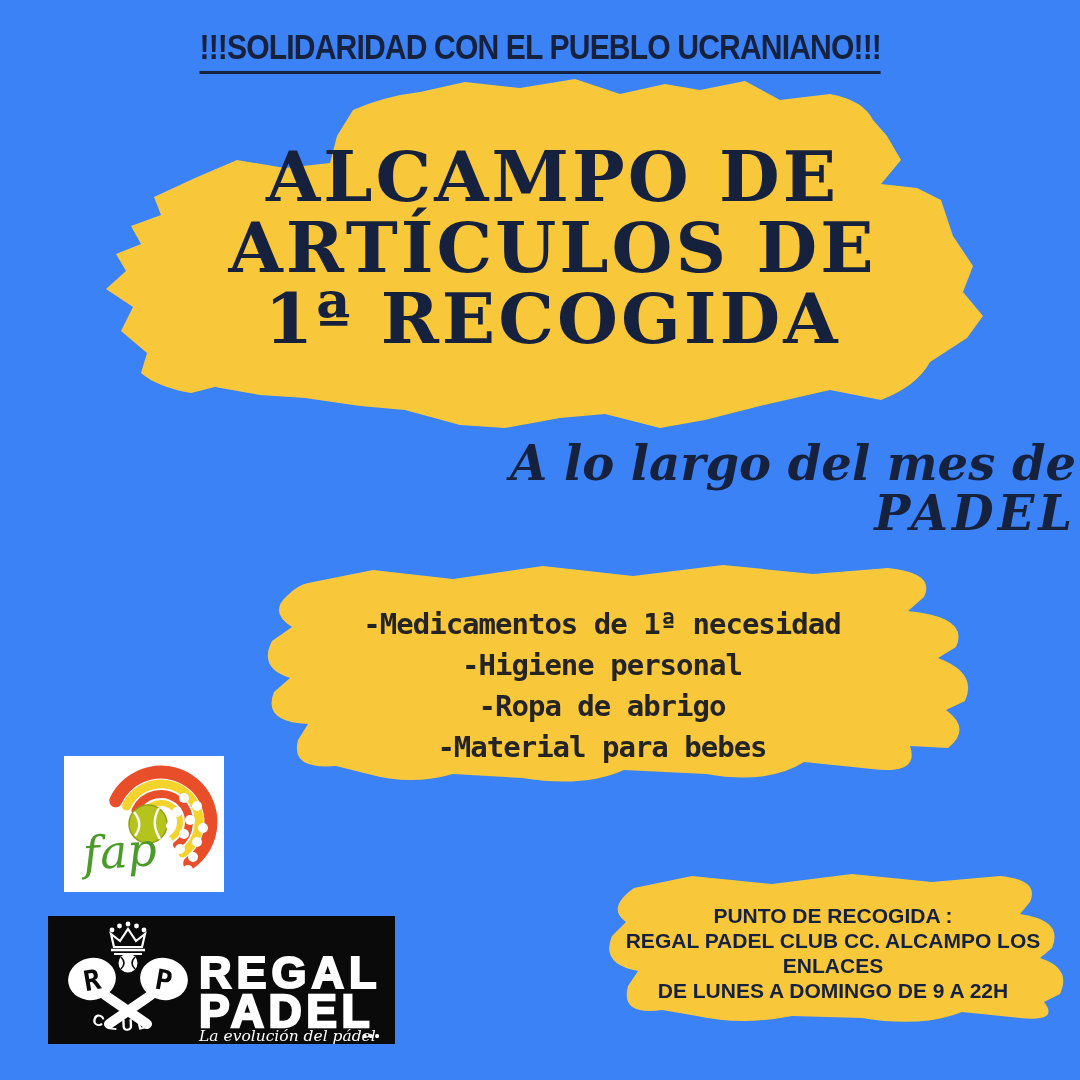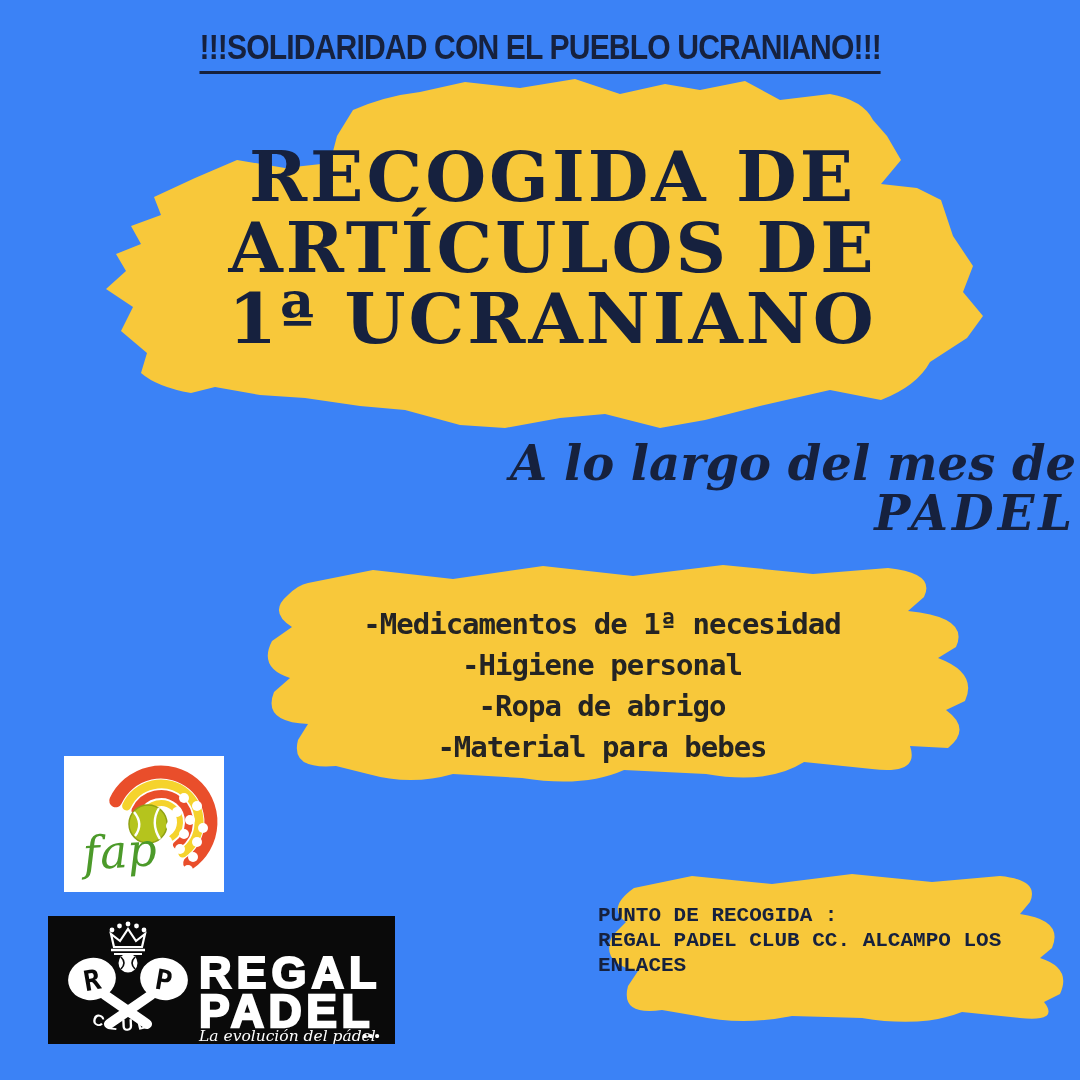--- a/index.html
+++ b/index.html
@@ -36,22 +36,22 @@
   .items{
     position:absolute;left:262px;top:604px;width:680px;text-align:center;
     font-family:"DejaVu Sans Mono",monospace;font-weight:bold;
     font-size:29px;line-height:41px;letter-spacing:-1px;color:#242424;
   }
 
   .fap-logo{position:absolute;left:64px;top:756px;width:160px;height:136px;background:#ffffff;}
   .regal-logo{position:absolute;left:48px;top:916px;width:347px;height:128px;background:#0A0A0A;}
 
   .pickup{
-    position:absolute;left:598px;top:903px;width:470px;
-    font-family:Liberation Mono, monospace;font-weight:bold;
+    position:absolute;left:598px;top:903px;width:470px;text-align:center;
+    font-family:Liberation Sans, sans-serif;font-weight:bold;
     font-size:21px;line-height:25px;color:#16213E;
   }
 </style>
 </head>
 <body>
 
 <div class="poster">
 
   <div class="header">
     <span>!!!SOLIDARIDAD CON EL PUEBLO UCRANIANO!!!</span>
@@ -59,23 +59,23 @@
 
   <svg class="splash splash-title" viewBox="0 0 915 372" aria-hidden="true">
     <path d="M 110,102 L 152,84 L 200,92 L 245,87 L 252,60 L 268,34
          Q 300,20 335,16 L 380,6 L 435,12 L 490,3 L 535,18 L 580,8 L 615,14 L 660,5 L 695,24 L 745,18
          Q 778,24 788,44 L 802,60 L 816,84 L 796,108 L 832,112 L 856,124 L 868,160 L 888,190 L 878,216 L 898,240 L 882,262 L 845,286
          Q 832,310 796,324 L 745,314 L 675,330 L 620,344 L 575,352 L 520,338 L 475,342 L 420,352 L 375,349 L 320,334 L 275,330 L 220,322 L 175,319 L 130,311 L 106,317
          Q 72,311 56,297 L 62,277 L 36,255 L 48,231 L 21,213 L 41,195 L 31,178 L 56,168 L 46,150 L 76,139 L 69,121 Z" fill="#F8C83A"></path>
   </svg>
 
   <div class="title">
-    <div>RECOGIDA DE</div>
+    <div>ALCAMPO DE</div>
     <div>ARTÍCULOS DE</div>
-    <div>1ª UCRANIANO</div>
+    <div>1ª RECOGIDA</div>
   </div>
 
   <div class="subtitle">
     <div>A lo largo del mes de</div>
     <div class="month">PADEL</div>
   </div>
 
   <svg class="splash splash-items" viewBox="0 0 740 258" aria-hidden="true">
     <path d="M 60,26 L 125,13 L 205,22 L 295,9 L 385,19 L 475,8 L 565,17 L 640,11
          Q 688,16 676,40 L 660,54 Q 722,60 708,90 L 690,101 Q 730,116 717,144 L 698,153
@@ -166,15 +166,16 @@
     <path d="M 42,22 L 100,10 L 180,18 L 260,8 L 340,16 L 408,10
          Q 448,14 438,36 L 428,48 Q 472,54 460,82 L 448,92
          Q 480,102 468,128 L 452,136 Q 468,156 428,152 L 370,146
          Q 330,162 270,152 L 200,150 Q 150,160 105,150 L 70,144
          Q 28,150 36,120 L 46,105 Q 8,98 20,70 L 34,56 Q 14,42 42,22 Z" fill="#F8C83A"></path>
   </svg>
 
   <div class="pickup">
     <div>PUNTO DE RECOGIDA :</div>
     <div>REGAL PADEL CLUB CC. ALCAMPO LOS ENLACES</div>
+    <div>DE LUNES A DOMINGO DE 9 A 22H</div>
   </div>
 
 </div>
 
 </body></html>

